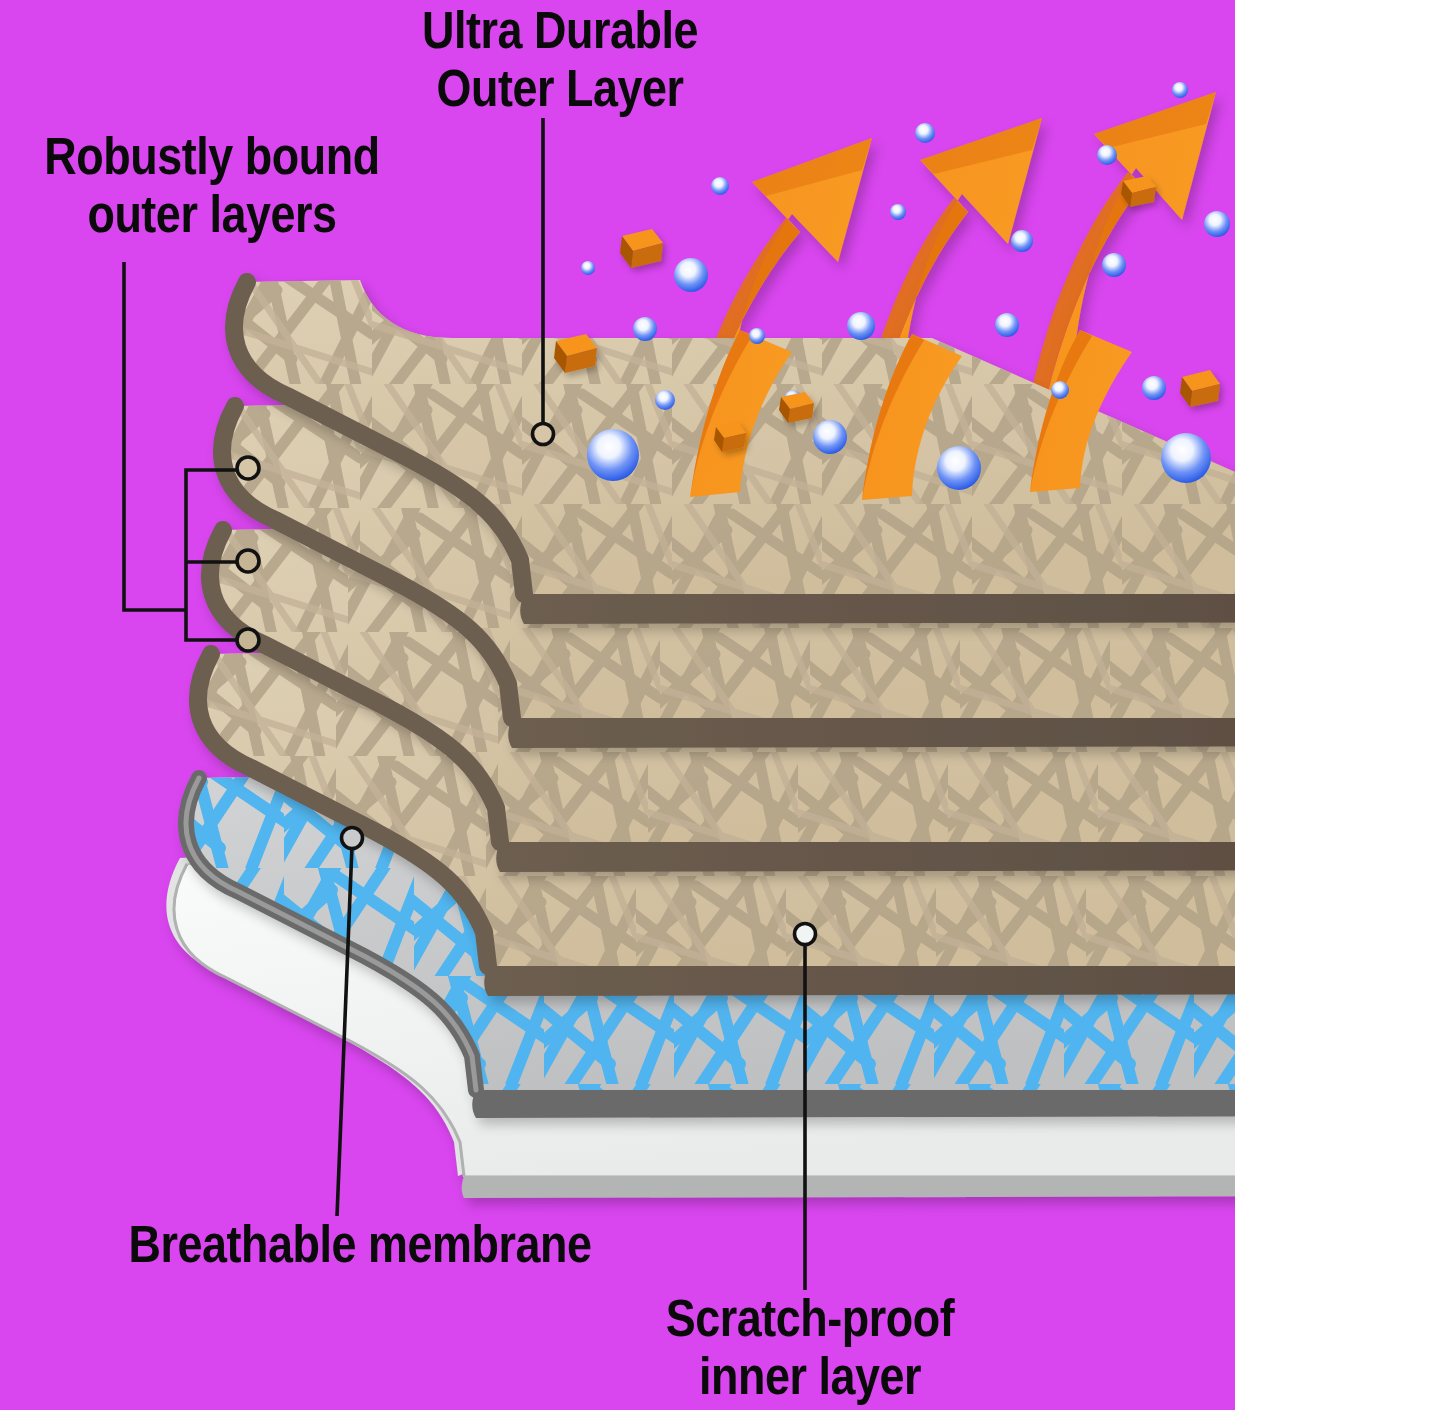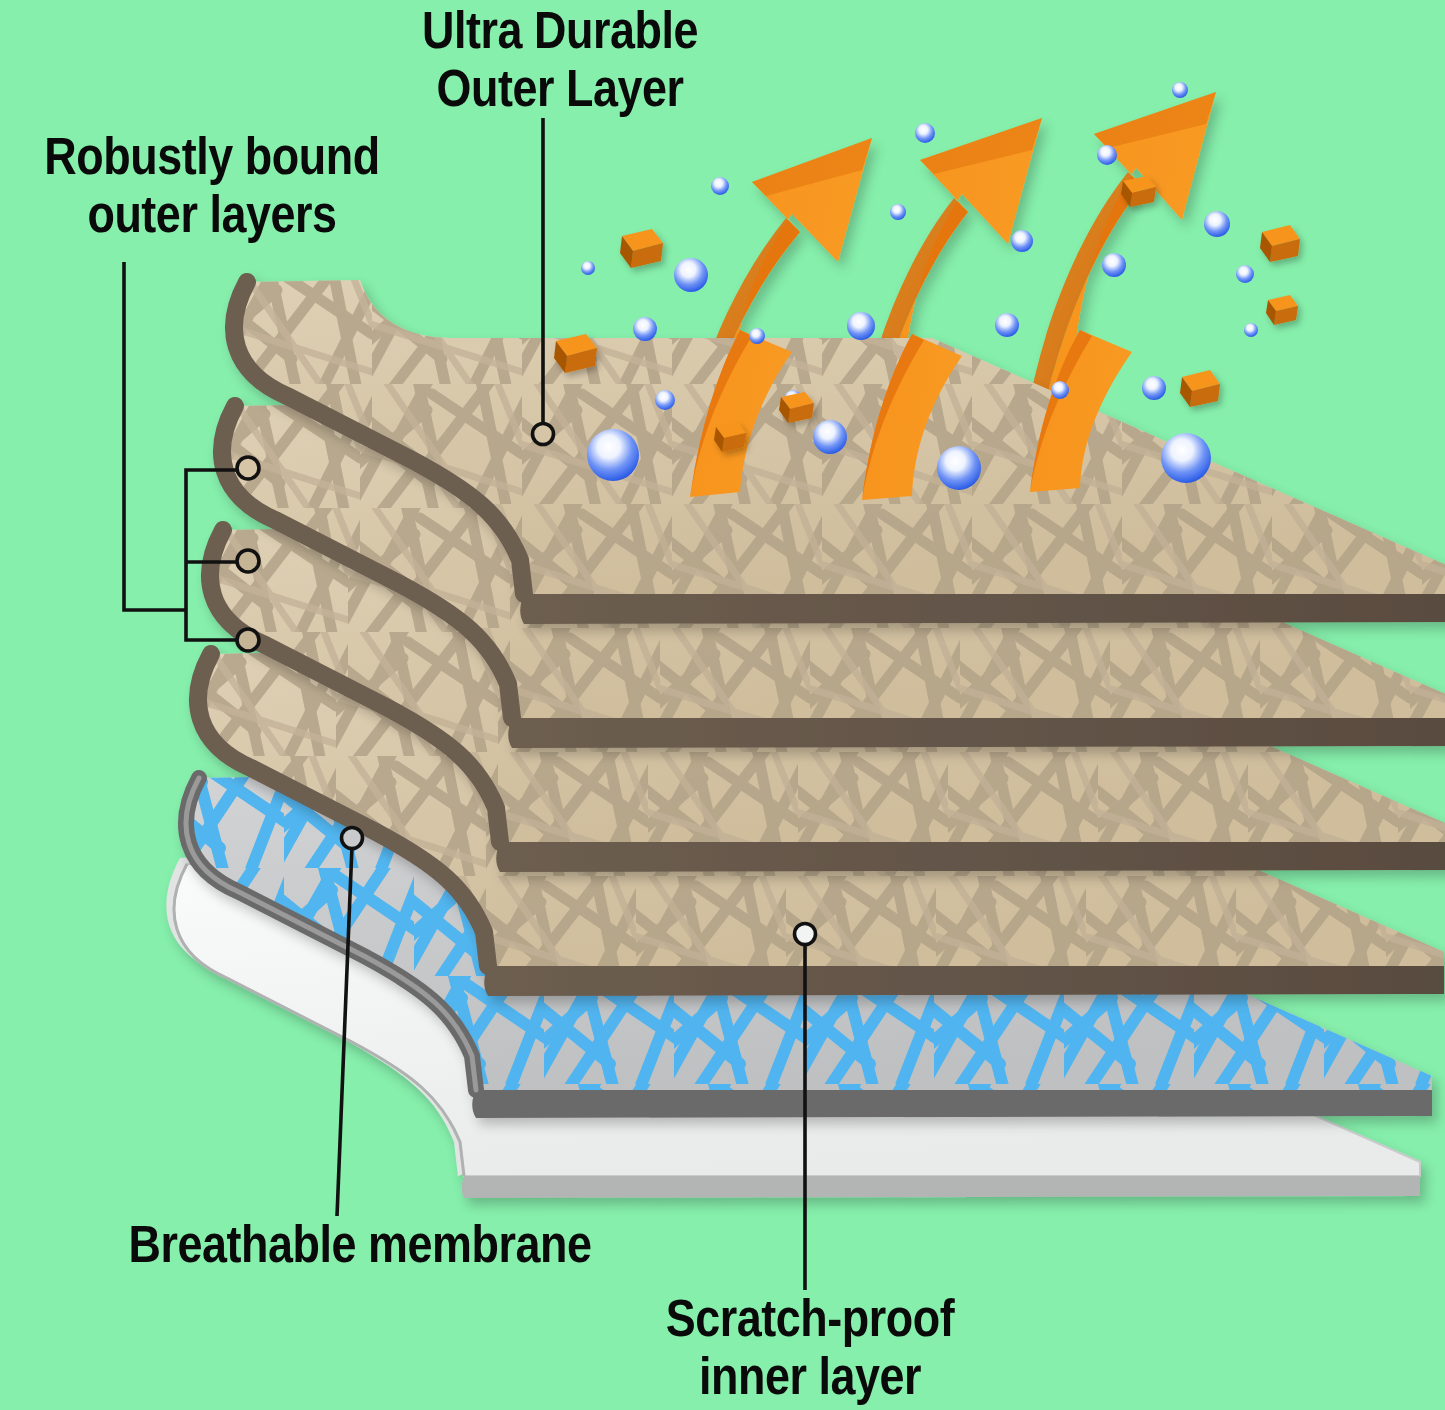--- a/index.html
+++ b/index.html
@@ -1,17 +1,17 @@
 <!DOCTYPE html>
 <html><head>
 <meta charset="utf-8">
 <style>
   html,body{margin:0;padding:0;background:#fff;}
   body{font-family:"Liberation Sans",sans-serif;}
-  #stage{position:relative;width:1445px;height:1410px;background:#86efac;overflow:hidden;}
+  #stage{position:relative;width:1235px;height:1410px;background:#d946ef;overflow:hidden;}
   #art{position:absolute;inset:0;width:1445px;height:1410px;}
 
   .lbl{position:absolute;color:#0a0a0a;font-family:"Liberation Sans",sans-serif;
        font-weight:700;font-size:51px;line-height:1.13;letter-spacing:-0.5px;
        text-align:center;white-space:pre;transform:scaleX(0.88);}
   #lbl-outer{left:300px;top:2px;width:520px;}
   #lbl-bound{left:-18px;top:128px;width:460px;}
   #lbl-membrane{left:30px;top:1216px;width:660px;}
   #lbl-scratch{left:575px;top:1290px;width:470px;}
 </style>

